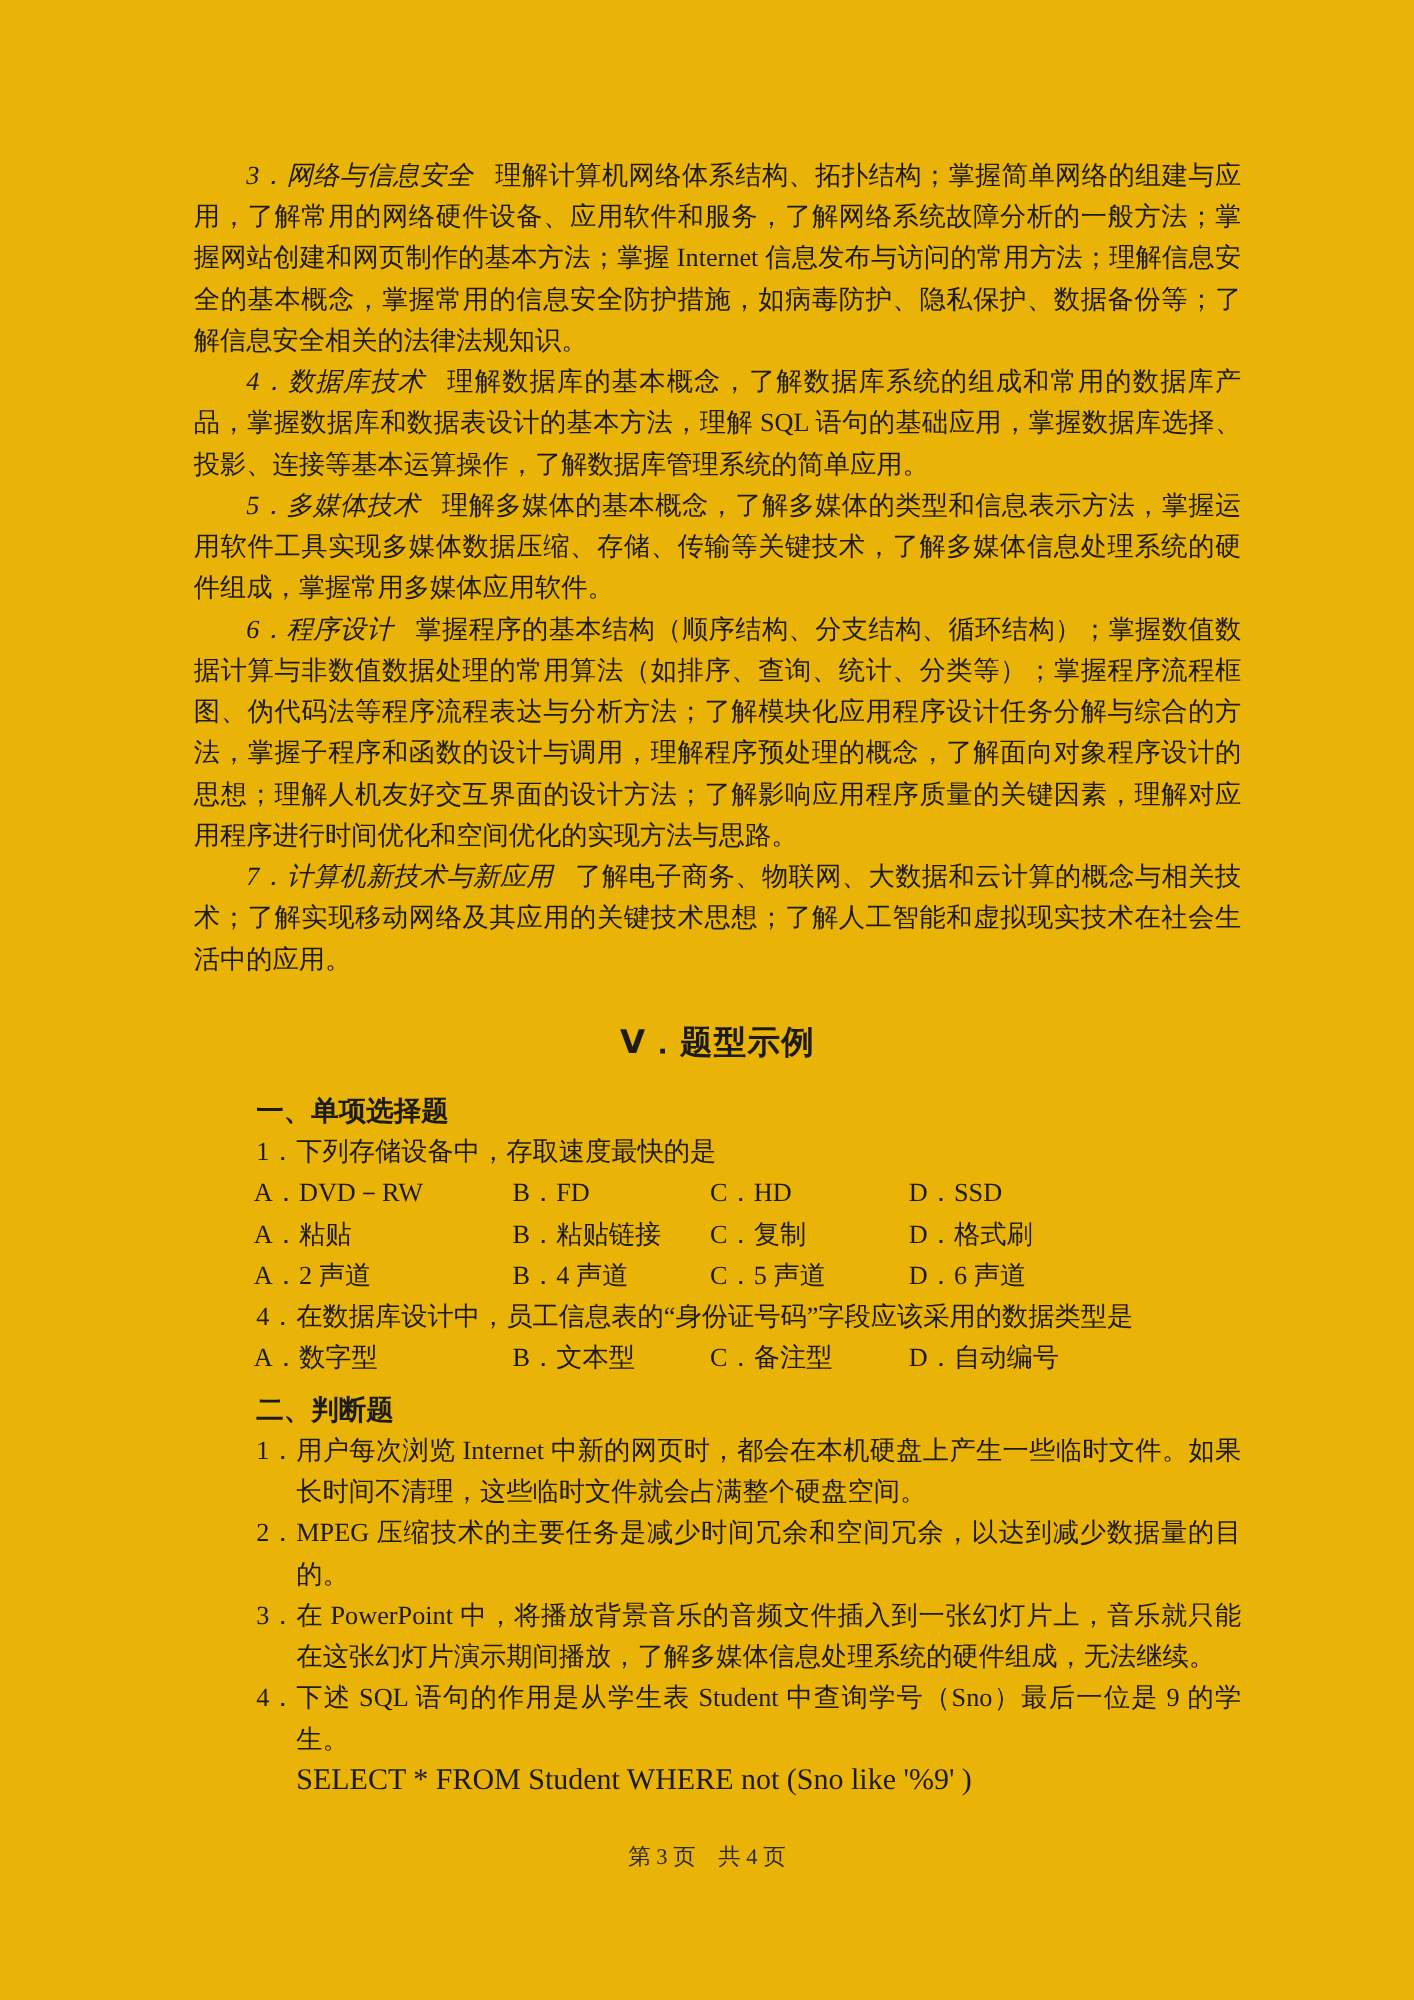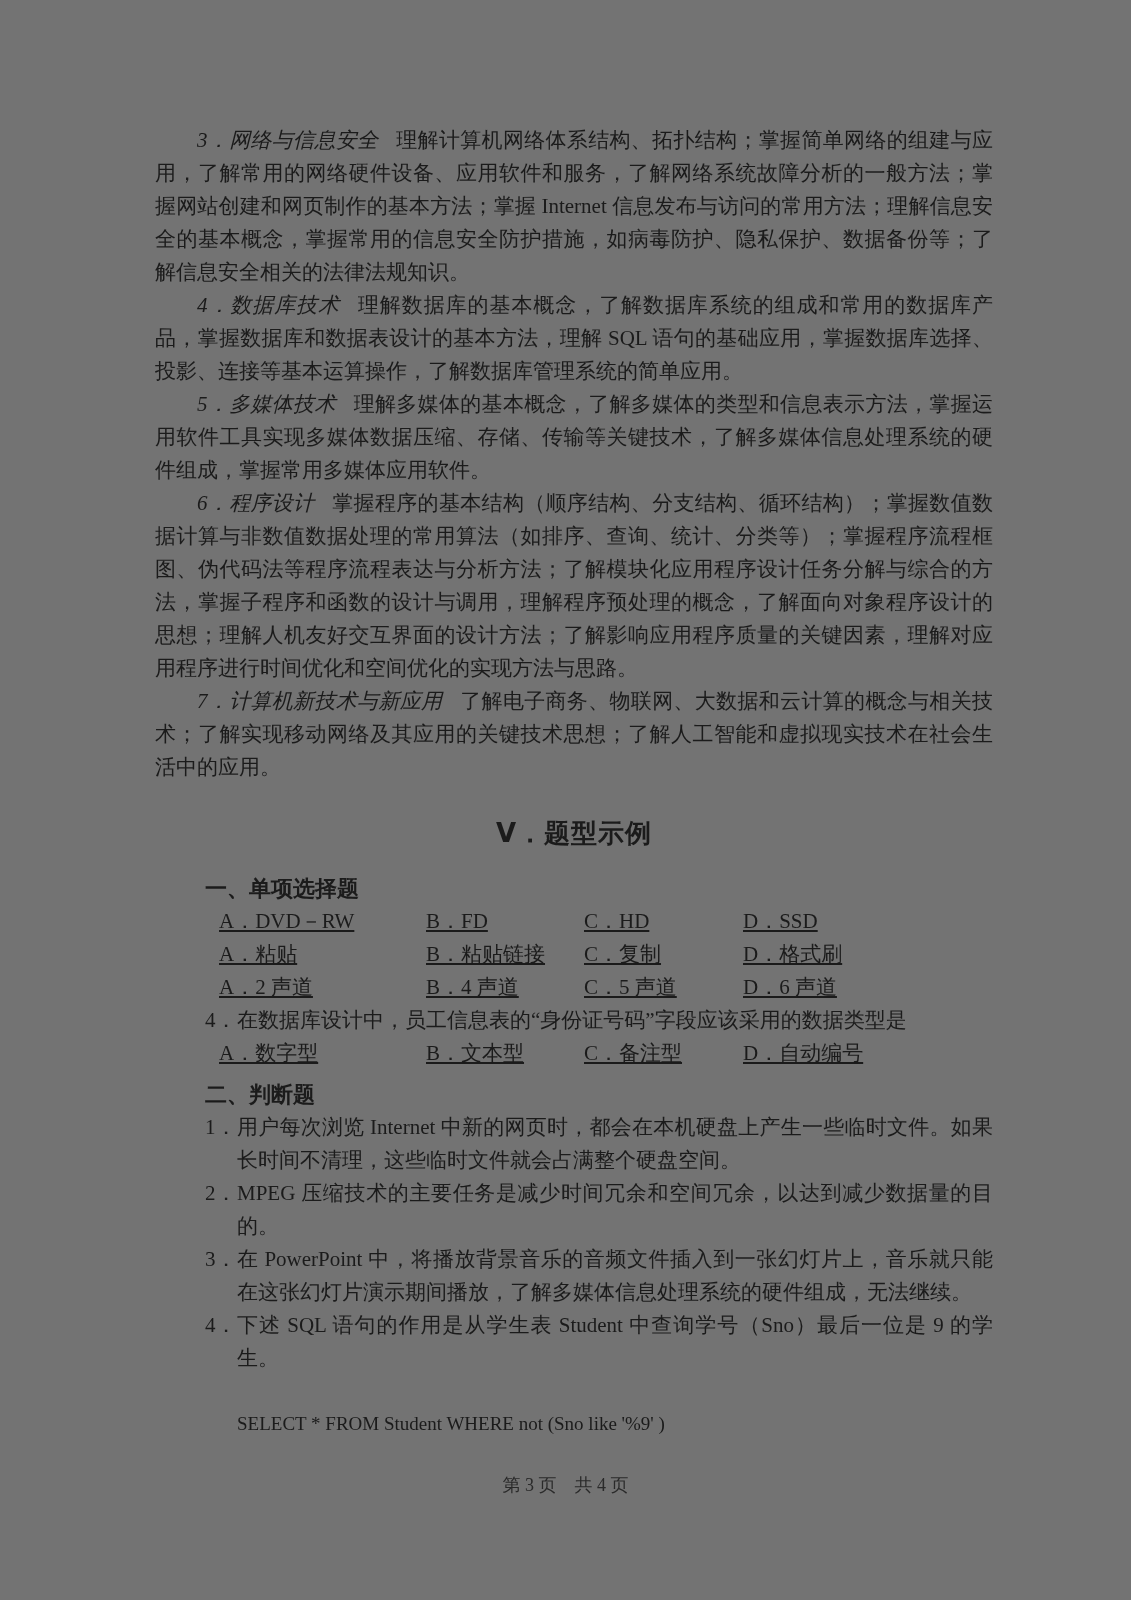--- a/index.html
+++ b/index.html
@@ -2,21 +2,21 @@
 <html><head>
 <meta charset="utf-8">
 <style>
   * { box-sizing: border-box; }
   html, body { margin: 0; padding: 0; background: #e8e8e8; }
   .page {
     position: relative;
     width: 1131px;
     height: 1600px;
     margin: 0 auto;
-    background: #737373;
+    background: #eab308;
     color: #1b1b1b;
     font-family: "Liberation Serif", "DejaVu Serif", serif;
     overflow: hidden;
   }
   .content {
     position: absolute;
     left: 155px;
     top: 124px;
     width: 838px;
   }
@@ -54,40 +54,39 @@
   
   .q-line {
     margin-left: 50px;
     font-size: 21px;
     line-height: 33px;
     white-space: nowrap;
   }
   .q-num { display: inline-block; width: 32px; }
   .opt-row {
     display: flex;
-    margin-left: 64px;
+    margin-left: 48px;
     font-size: 21px;
     line-height: 33px;
-    text-decoration: underline;
   }
   .opt-a { width: 207px; }
   .opt-b { width: 158px; }
   .opt-c { width: 159px; }
   .opt-d { flex: 1; }
   
   .tf-q {
     display: flex;
     margin-left: 50px;
     font-size: 21px;
     line-height: 33px;
   }
   .tf-num { width: 32px; flex-shrink: 0; }
   .tf-body { flex: 1; }
   .tf-text { text-align: justify; }
-  .sql-line { font-size: 19px; line-height: 33px; margin-top: 32px; }
+  .sql-line { font-size: 24px; line-height: 33px; }
   
   .footer {
     position: absolute;
     left: 0;
     top: 1473px;
     width: 100%;
     text-align: center;
     font-size: 18px;
     color: #2a2a2a;
   }
@@ -106,20 +105,21 @@
 
     <p class="para"><span class="kai">6．程序设计</span><span>掌握程序的基本结构（顺序结构、分支结构、循环结构）；掌握数值数据计算与非数值数据处理的常用算法（如排序、查询、统计、分类等）；掌握程序流程框图、伪代码法等程序流程表达与分析方法；了解模块化应用程序设计任务分解与综合的方法，掌握子程序和函数的设计与调用，理解程序预处理的概念，了解面向对象程序设计的思想；理解人机友好交互界面的设计方法；了解影响应用程序质量的关键因素，理解对应用程序进行时间优化和空间优化的实现方法与思路。</span></p>
 
     <p class="para"><span class="kai">7．计算机新技术与新应用</span><span>了解电子商务、物联网、大数据和云计算的概念与相关技术；了解实现移动网络及其应用的关键技术思想；了解人工智能和虚拟现实技术在社会生活中的应用。</span></p>
 
     <h1 class="heading">Ⅴ．题型示例</h1>
 
     <h2 class="sub-title">一、单项选择题</h2>
 
     <div>
+      <div class="q-line"><span class="q-num">1．</span><span>下列存储设备中，存取速度最快的是</span></div>
       <div class="opt-row">
         <span class="opt-a">A．DVD－RW</span>
         <span class="opt-b">B．FD</span>
         <span class="opt-c">C．HD</span>
         <span class="opt-d">D．SSD</span>
       </div>
     </div>
 
     <div>
       <div class="opt-row">

